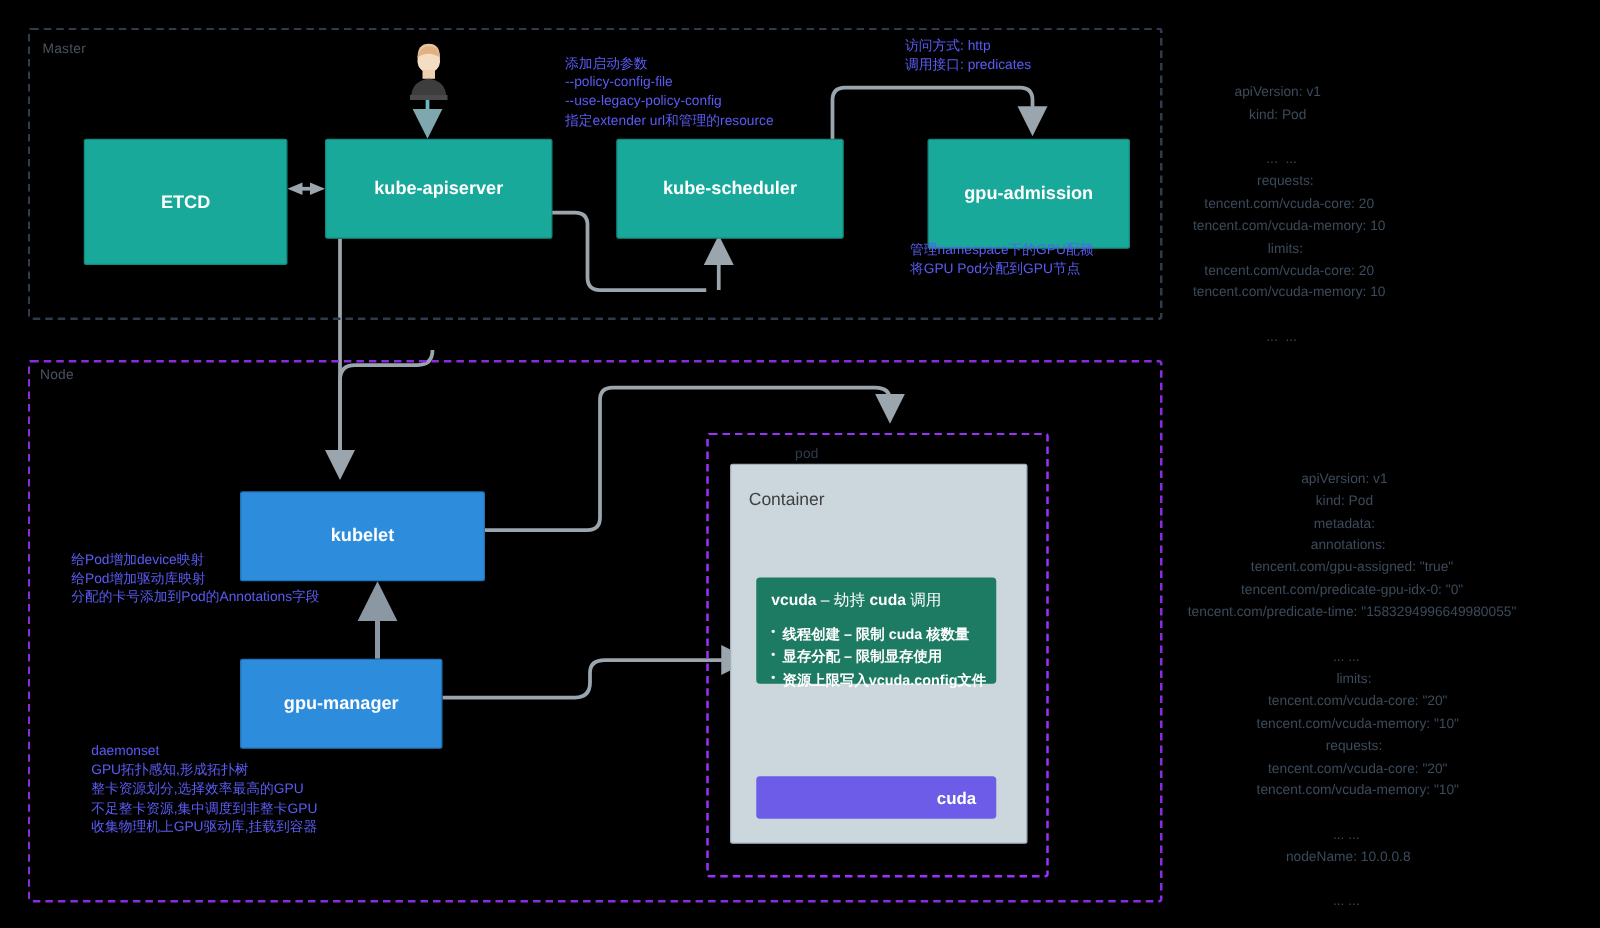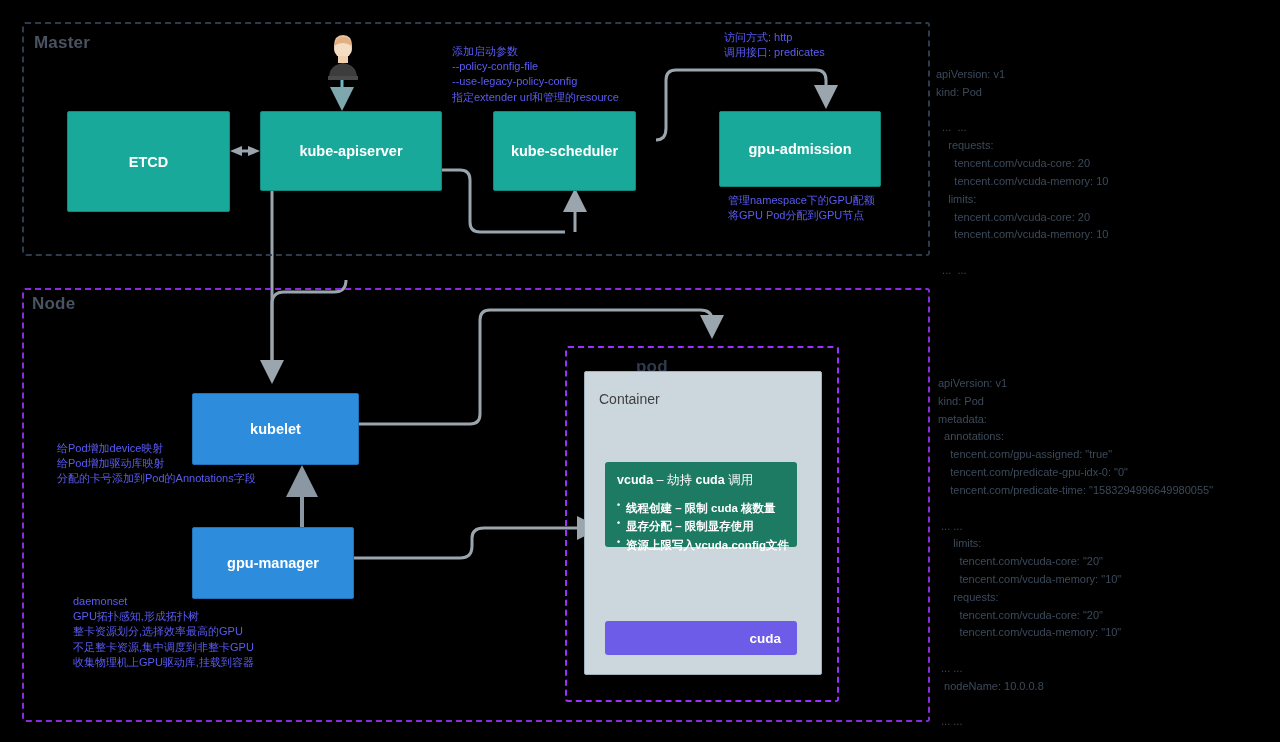--- a/index.html
+++ b/index.html
@@ -6,22 +6,22 @@
   body{
     width:1280px;height:742px;position:relative;overflow:hidden;
     font-family:"Liberation Sans","DejaVu Sans",sans-serif;
     color:#fff;
   }
   .stage{position:absolute;left:0;top:0;width:1280px;height:742px;}
 
   
   .group{position:absolute;box-sizing:border-box;}
   .group-label{
-    position:absolute;font-size:17px;letter-spacing:.2px;
-    color:#4a5361;font-weight:700;
+    position:absolute;font-size:11px;letter-spacing:.2px;
+    color:#4a5361;font-weight:400;
   }
   .master-group{
     left:22px;top:22px;width:908px;height:234px;
     border:2px dashed #2f3b4d;border-radius:3px;
   }
   .node-group{
     left:22px;top:288px;width:908px;height:434px;
     border:2px dashed #8a2be2;border-radius:3px;
   }
   .pod-group{
@@ -34,23 +34,23 @@
     position:absolute;box-sizing:border-box;
     display:flex;align-items:center;justify-content:center;
     font-size:14.5px;font-weight:700;color:#ffffff;
     border-radius:2px;
   }
   .teal{background:#19a99a;border:1px solid #13897e;}
   .blue{background:#2d8cdb;border:1px solid #1f72b8;}
 
   .b-etcd{left:67px;top:111px;width:163px;height:101px;}
   .b-apiserver{left:260px;top:111px;width:182px;height:80px;}
-  .b-scheduler{left:493px;top:111px;width:143px;height:80px;}
-  .b-admission{left:719px;top:111px;width:162px;height:76px;text-align:right;}
-  .b-kubelet{left:192px;top:393px;width:167px;height:72px;}
+  .b-scheduler{left:493px;top:111px;width:182px;height:80px;}
+  .b-admission{left:742px;top:111px;width:162px;height:88px;text-align:right;}
+  .b-kubelet{left:192px;top:393px;width:196px;height:72px;}
   .b-gpumanager{left:192px;top:527px;width:162px;height:72px;}
 
   
   .container-card{
     position:absolute;left:584px;top:371px;width:236px;height:302px;
     background:#ccd6dd;border:1px solid #9fb0bb;border-radius:2px;
   }
   .container-title{
     position:absolute;left:14px;top:19px;font-size:14px;
     color:#404040;font-weight:400;
@@ -84,21 +84,21 @@
   }
   .a-sched{left:452px;top:44px;}
   .a-admis-top{left:724px;top:30px;}
   .a-admis-bot{left:728px;top:193px;}
   .a-kubelet{left:57px;top:441px;}
   .a-gpumgr{left:73px;top:594px;}
 
   
   .yaml{
     position:absolute;color:#3c4a5a;font-size:11px;line-height:1.62;
-    white-space:pre;font-family:"Liberation Sans","DejaVu Sans",sans-serif;
+    white-space:pre;font-family:"Liberation Sans","DejaVu Sans",sans-serif;text-align:center;
   }
   .y-top{left:936px;top:66px;}
   .y-bottom{left:938px;top:375px;}
 
   
   .person{position:absolute;left:323px;top:32px;width:40px;height:48px;}
 
   svg.wires{position:absolute;left:0;top:0;width:1280px;height:742px;
     pointer-events:none;}
 </style>

